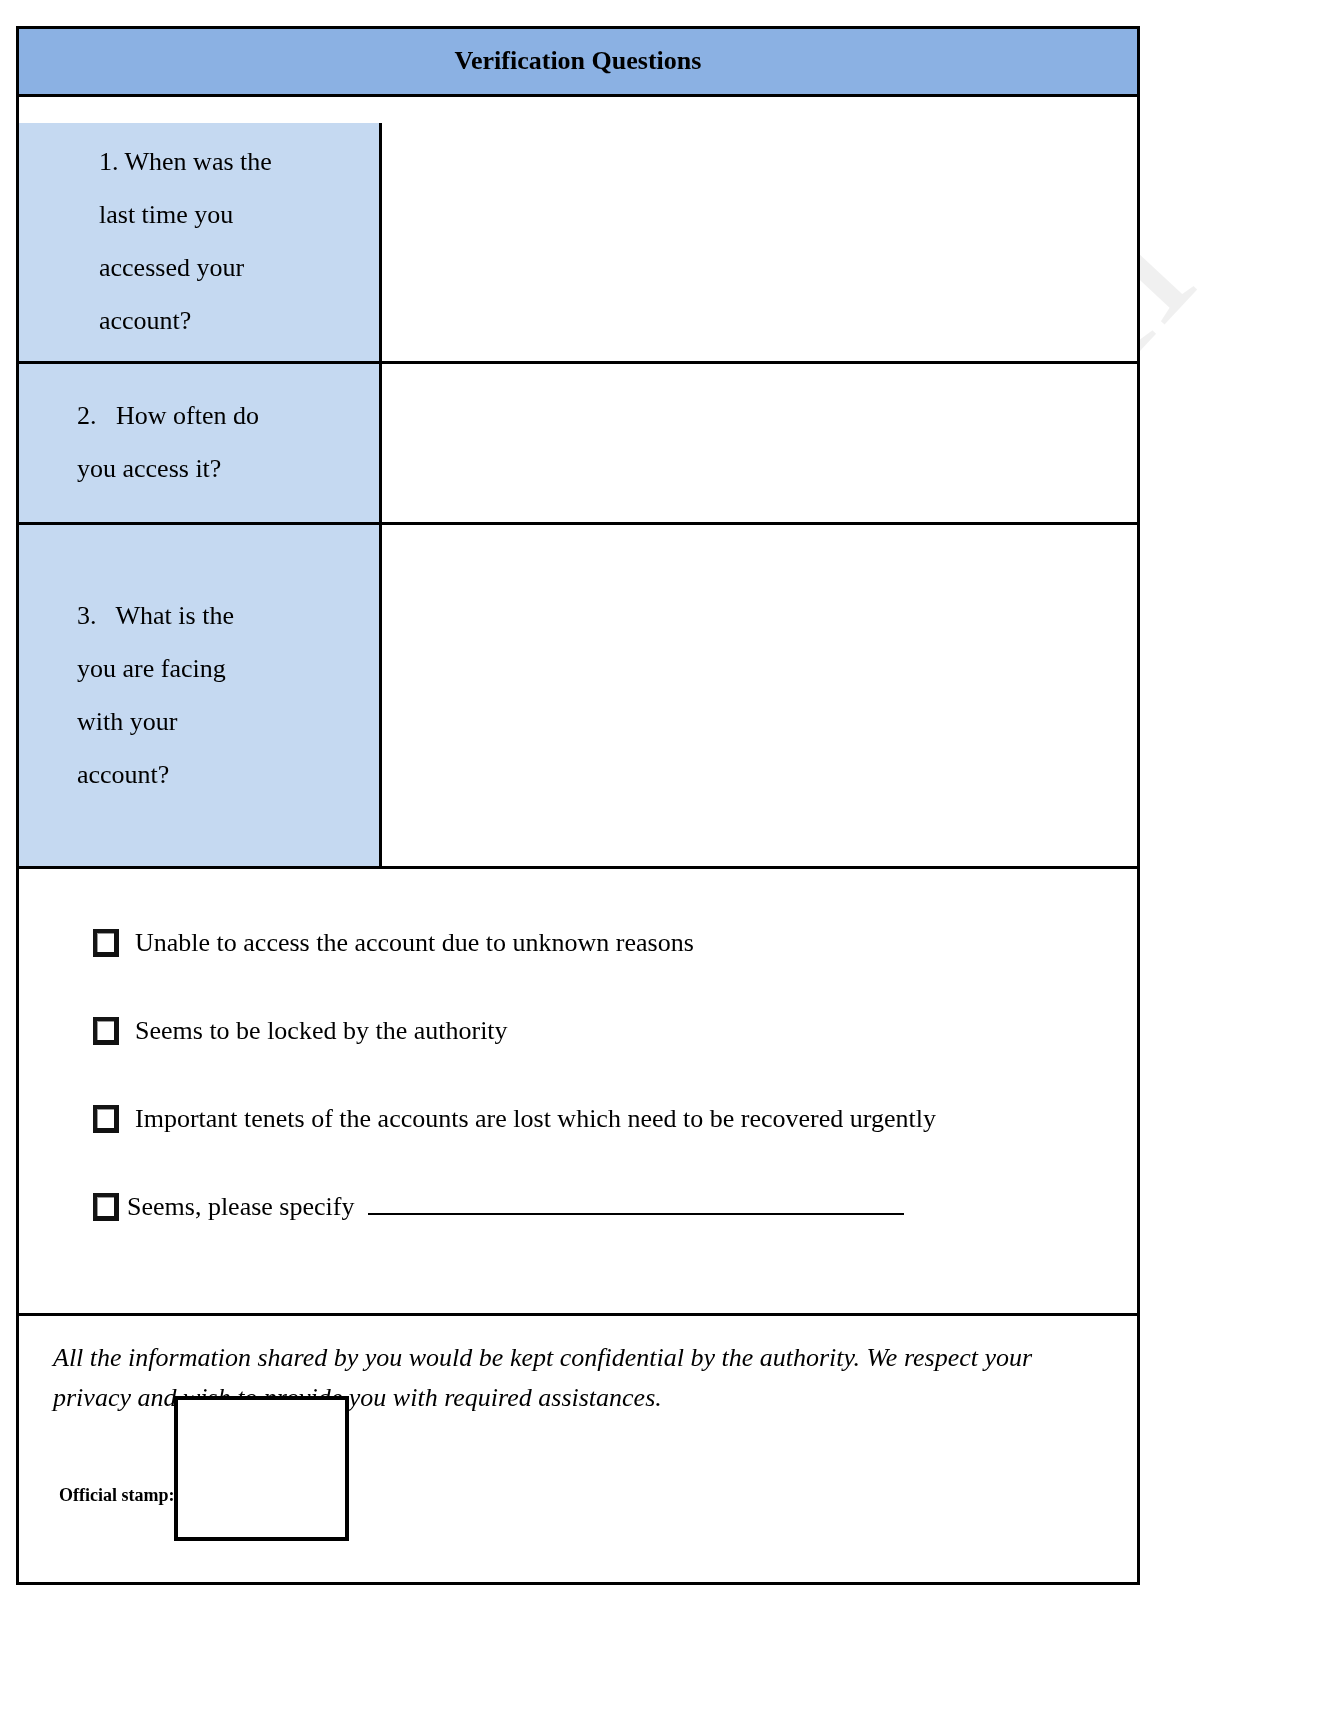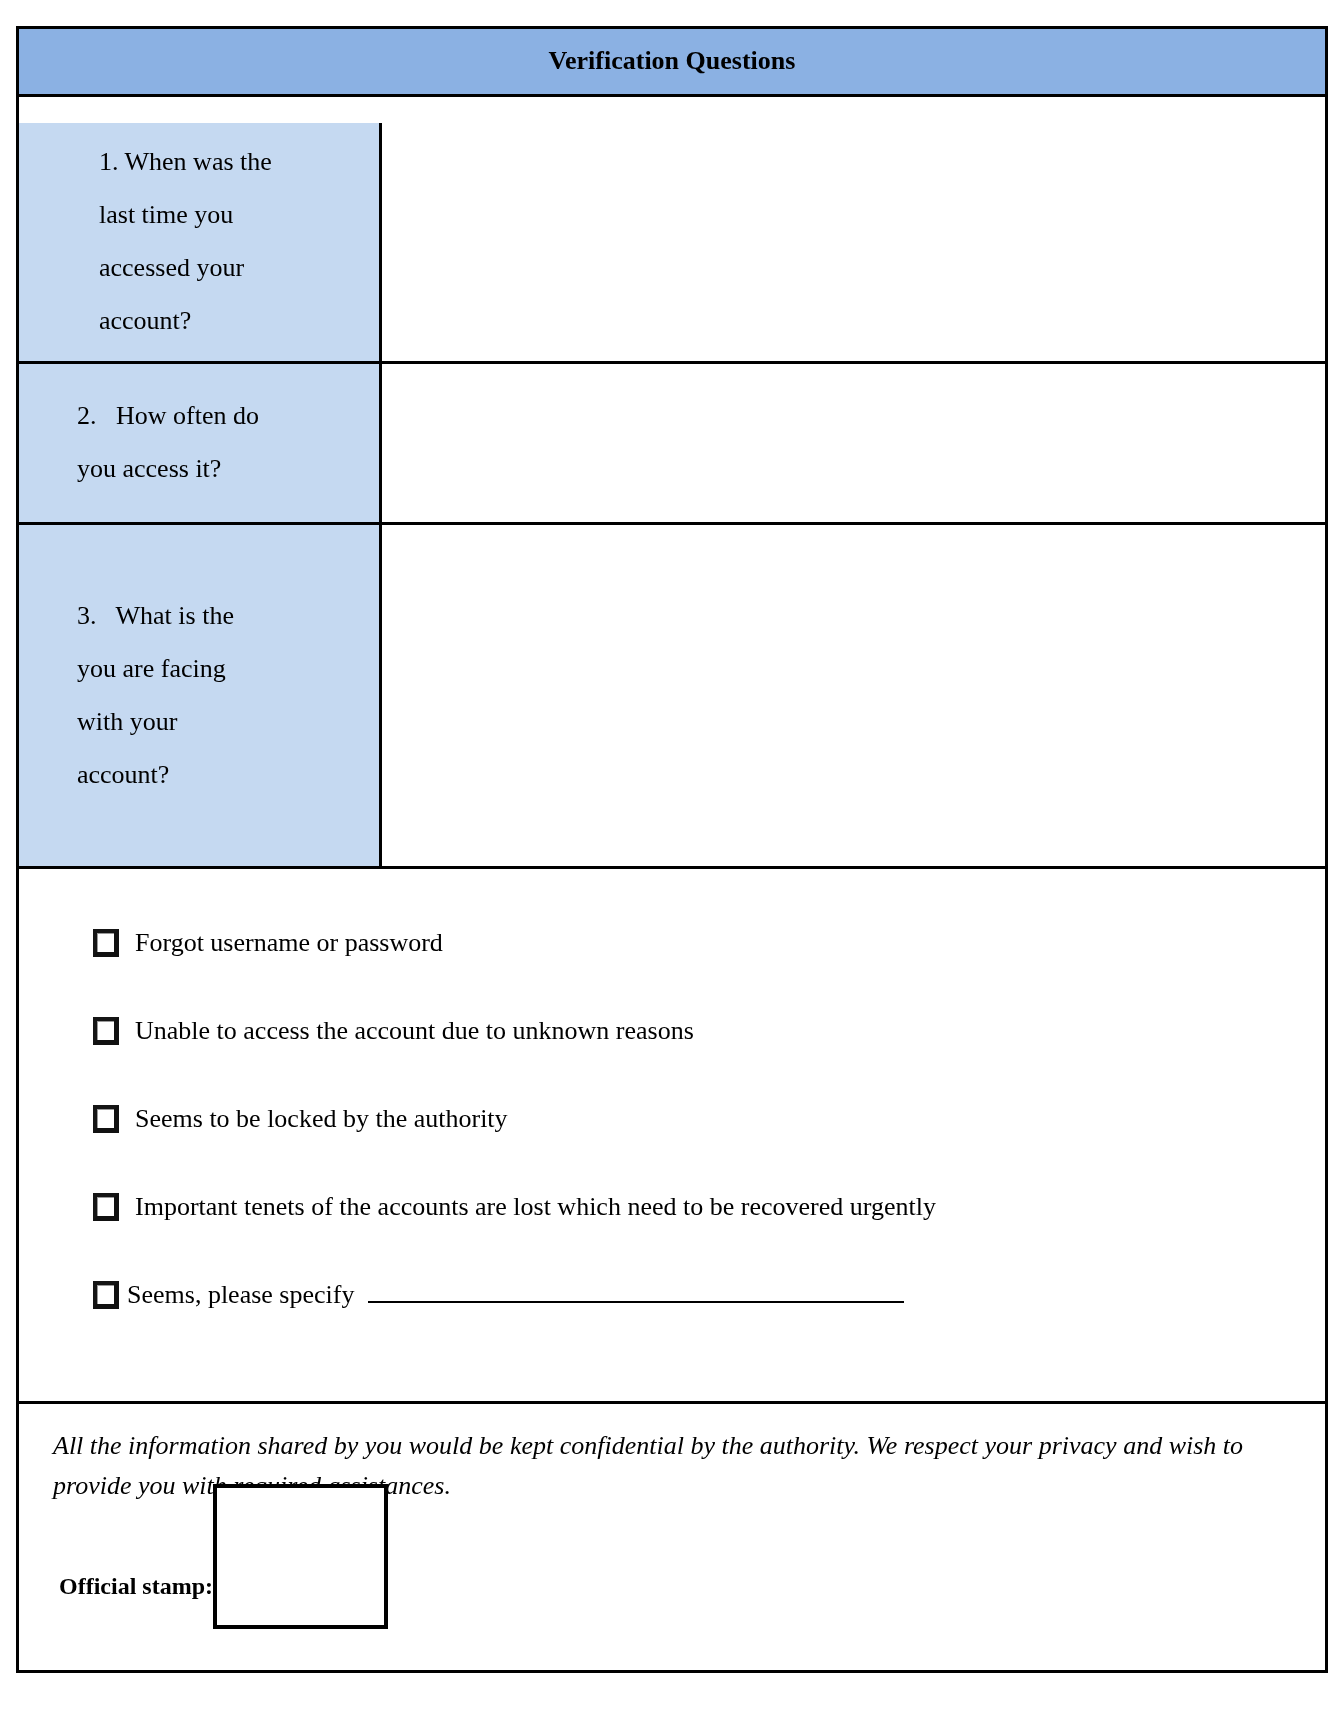--- a/index.html
+++ b/index.html
@@ -41,21 +41,21 @@
     transform: rotate(-47deg);
     transform-origin: left top;
     letter-spacing: -6px;
   }
 
   
   #form-frame {
     position: absolute;
     left: 16px;
     top: 26px;
-    width: 1312px;
+    width: 1124px;
     border: 3px solid #000000;
     box-sizing: border-box;
     background: #ffffff;
     z-index: 10;
   }
 
   
   .title-bar {
     background: #8BB1E3;
     text-align: center;
@@ -160,21 +160,21 @@
   }
   .stamp-row {
     display: flex;
     align-items: flex-start;
     padding: 6px 0 0 40px;
     position: relative;
     min-height: 158px;
   }
   .stamp-label {
     font-weight: bold;
-    font-size: 24px;
+    font-size: 18px;
     line-height: 1;
     padding-top: 62px;
     white-space: nowrap;
   }
   .stamp-box {
     width: 175px;
     height: 145px;
     border: 4px solid #000000;
     box-sizing: border-box;
     background: #ffffff;
@@ -218,24 +218,20 @@
       <span class="q-line">3.   What is the</span>
       <span class="q-line">you are facing</span>
       <span class="q-line">with your</span>
       <span class="q-line">account?</span>
     </div>
     <div class="q-answer-cell"></div>
   </div>
 
   <div class="checkbox-block">
 
-    <div class="checkbox-row">
-      <span class="cb-box"></span>
-      <span class="cb-label">Forgot username or password</span>
-    </div>
 
     <div class="checkbox-row">
       <span class="cb-box"></span>
       <span class="cb-label">Unable to access the account due to unknown reasons</span>
     </div>
 
     <div class="checkbox-row">
       <span class="cb-box"></span>
       <span class="cb-label">Seems to be locked by the authority</span>
     </div>

